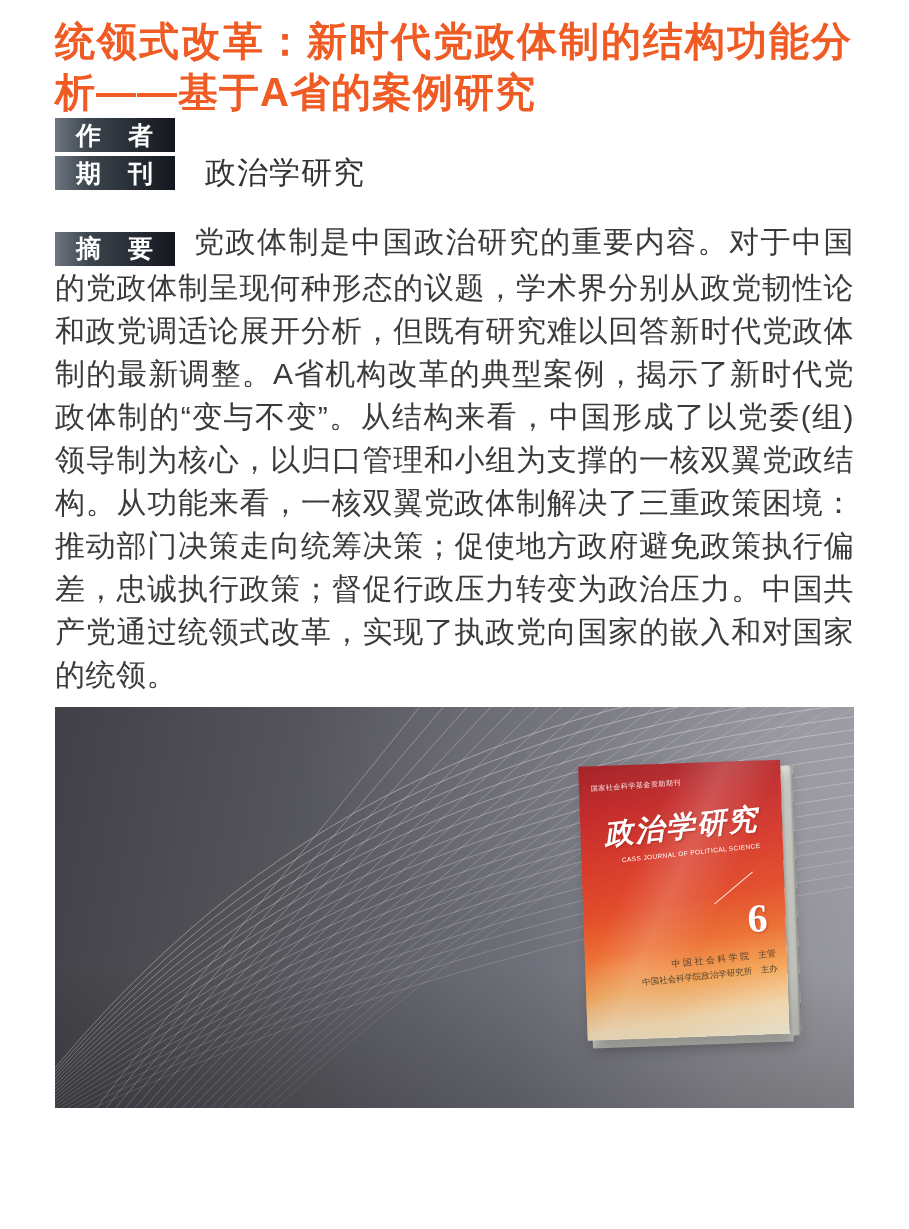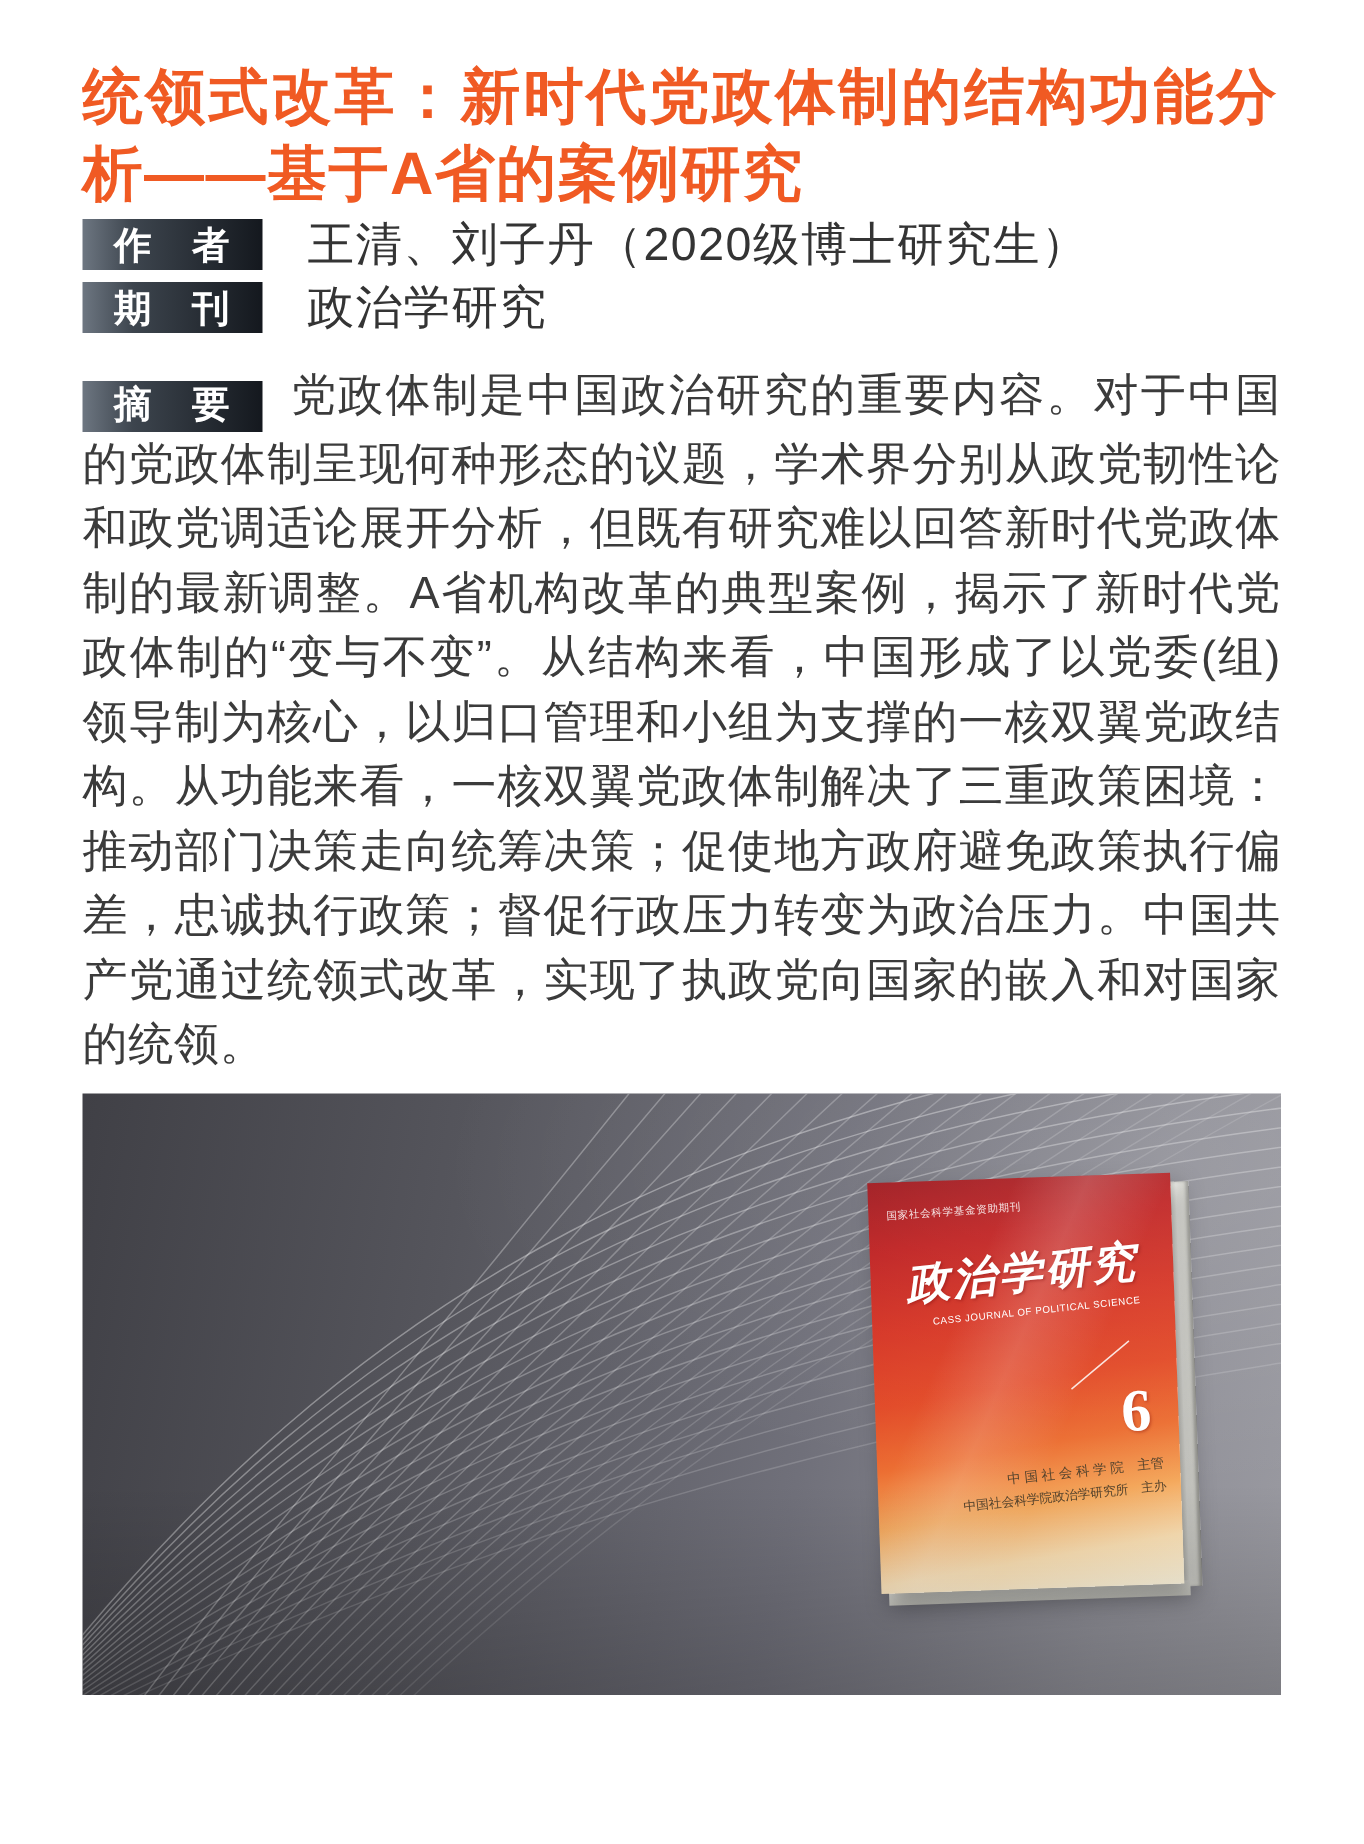--- a/index.html
+++ b/index.html
@@ -1,42 +1,42 @@
 <!DOCTYPE html>
 <html><head>
 <meta charset="utf-8">
 <style>
   html,body{margin:0;padding:0;}
   body{
     width:909px;height:1229px;overflow:hidden;background:#ffffff;
     font-family:"Liberation Sans","DejaVu Sans",sans-serif;
     -webkit-font-smoothing:antialiased;
   }
-  .container{width:799px;margin:0 auto;padding-top:40px;}
+  .container{width:799px;margin:0 auto;padding-top:16px;}
 
   
   .title{color:#f05a23;font-weight:bold;}
   .title-line{font-size:40px;line-height:51px;white-space:nowrap;}
   .title-line.l1{letter-spacing:2px;}
   .title-line.l2{letter-spacing:1px;}
 
   
   .meta-row{display:flex;align-items:center;}
   .meta-row.first{}
   .badge{
     width:120px;height:34px;flex:0 0 auto;
     display:flex;align-items:center;justify-content:center;
     background:linear-gradient(90deg,#6d7681 0%,#3d454e 28%,#14181e 100%);
     color:#ffffff;font-size:25px;font-weight:bold;letter-spacing:1px;
   }
   .meta-value{margin-left:30px;font-size:31px;color:#343434;letter-spacing:1px;}
 
   
   .abstract{
-    margin-top:16px;font-size:30px;line-height:43px;color:#3b3b3b;
+    margin-top:26px;font-size:30px;line-height:43px;color:#3b3b3b;
     text-align:justify;letter-spacing:0.5px;
   }
   .badge-inline{
     display:inline-flex;width:120px;height:34px;
     align-items:center;justify-content:center;
     background:linear-gradient(90deg,#6d7681 0%,#3d454e 28%,#14181e 100%);
     color:#ffffff;font-size:25px;font-weight:bold;letter-spacing:1px;
     vertical-align:-5px;margin-right:18px;
   }
 
@@ -113,21 +113,20 @@
 
 <div class="container">
 
   <div class="title">
     <div class="title-line l1">统领式改革：新时代党政体制的结构功能分</div>
     <div class="title-line l2">析——基于A省的案例研究</div>
   </div>
 
   <div class="meta-row first">
     <div class="badge">作　者</div>
-    <div class="meta-value">王清、刘子丹（2020级博士研究生）</div>
   </div>
 
   <div class="meta-row">
     <div class="badge">期　刊</div>
     <div class="meta-value">政治学研究</div>
   </div>
 
   <div class="abstract"><span class="badge-inline">摘　要</span><span>党政体制是中国政治研究的重要内容。对于中国的党政体制呈现何种形态的议题，学术界分别从政党韧性论和政党调适论展开分析，但既有研究难以回答新时代党政体制的最新调整。A省机构改革的典型案例，揭示了新时代党政体制的“变与不变”。从结构来看，中国形成了以党委(组)领导制为核心，以归口管理和小组为支撑的一核双翼党政结构。从功能来看，一核双翼党政体制解决了三重政策困境：推动部门决策走向统筹决策；促使地方政府避免政策执行偏差，忠诚执行政策；督促行政压力转变为政治压力。中国共产党通过统领式改革，实现了执政党向国家的嵌入和对国家的统领。</span></div>
 
   <div class="photo">

